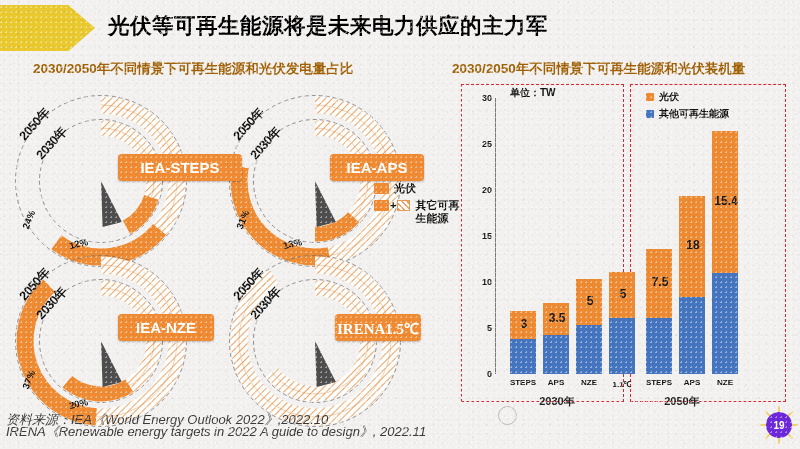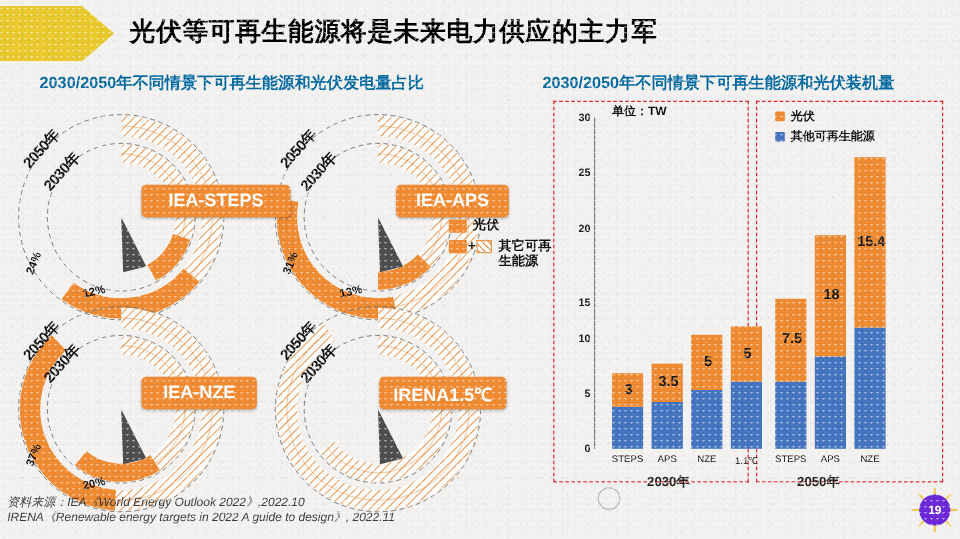--- a/index.html
+++ b/index.html
@@ -55,21 +55,21 @@
     position: absolute; left: 0; top: 35px; width: 88px; text-align: center;
     font-size: 6px; color: #8c1020; letter-spacing: .3px;
   }
   .cpia-sub2 {
     position: absolute; left: 0; top: 43px; width: 88px; text-align: center;
     font-size: 4px; color: #a04050; letter-spacing: .2px;
   }
 
   
   .sec-h {
-    position: absolute; font-size: 13.5px; font-weight: bold; color: #0369a1;
+    position: absolute; font-size: 13.5px; font-weight: bold; color: #a16207;
     white-space: nowrap;
   }
   #secL { left: 33px; top: 60px; }
   #secR { left: 452px; top: 60px; }
 
   
   .donut-area { position: absolute; left: 0; top: 82px; width: 448px; height: 320px; }
   .donut { position: absolute; width: 186px; height: 186px; }
   .donut svg { position: absolute; left: 0; top: 0; }
   .donut-label {
@@ -121,35 +121,35 @@
     font-weight: bold; color: #111; white-space: nowrap;
   }
   .bar { position: absolute; width: 26px; }
   .seg-b { position: absolute; width: 100%; background: #4675c0; }
   .seg-o { position: absolute; width: 100%; background: #ed8a32; }
   .bar-lab {
     position: absolute; font-size: 12px; font-weight: bold; color: #1a1a1a;
     white-space: nowrap; z-index: 6;
   }
   .xlab {
-    position: absolute; font-size: 8px; font-weight: normal; color: #111;
+    position: absolute; font-size: 8px; font-weight: bold; color: #111;
     text-align: center; white-space: nowrap;
   }
   .grp-lab {
     position: absolute; font-size: 11px; font-weight: bold; color: #222;
     text-align: center; white-space: nowrap;
   }
   .blegend { position: absolute; left: 194px; top: 6px; z-index: 9; }
   .bl-row { display: flex; align-items: center; margin-bottom: 3px; }
   .bl-sw { width: 8px; height: 8px; border-radius: 1px; flex: none; }
   .bl-t { font-size: 10px; font-weight: bold; color: #111; margin-left: 5px; }
 
   
   .source {
-    position: absolute; left: 6px; top: 414px; font-size: 10px; color: #3a3a3a;
+    position: absolute; left: 6px; top: 414px; font-size: 13px; color: #3a3a3a;
     font-style: italic; line-height: 12px; white-space: nowrap;
   }
   .watermark {
     position: absolute; left: 480px; top: 404px; font-size: 19px;
     color: rgba(110,110,110,.40); white-space: nowrap; z-index: 20;
     letter-spacing: 1px; pointer-events: none; margin-top: 44px;
   }
   .wm-circ {
     position: absolute; left: 498px; top: 406px; width: 19px; height: 19px;
     border-radius: 50%; border: 1.5px solid rgba(110,110,110,.40); z-index: 20;
@@ -259,21 +259,21 @@
           <circle cx="93" cy="93" r="85.5" fill="none" stroke="#777" stroke-width="0.8" stroke-dasharray="4 3"></circle>
           <path d="M 93 17 A 76 76 0 1 1 52.27716358159628 28.831077661846834" fill="none" stroke="#e0852f" stroke-width="0.7" opacity=".55"></path>
           <path d="M 93 40 A 53 53 0 1 1 50.12209929812779 124.15261837150108" fill="none" stroke="url(#hatch3)" stroke-width="15"></path>
           <circle cx="93" cy="93" r="61.5" fill="none" stroke="#777" stroke-width="0.8" stroke-dasharray="4 3"></circle>
           <path d="M 93 40 A 53 53 0 1 1 50.12209929812779 124.15261837150108" fill="none" stroke="#e0852f" stroke-width="0.7" opacity=".55"></path>
           <path d="M 93 93 L 113.88356298801915 133.98630011266494 L 94.60537684831505 138.9719780428784 Z" fill="#4e4e4e"></path>
         </svg>
         <div class="yr" style="left: 8px; top: 28px; transform: rotate(-48deg);">2050年</div>
         <div class="yr" style="left: 25px; top: 47px; transform: rotate(-48deg);">2030年</div>
       </div>
-      <div class="donut-label" style="left: 316px; top: 232px; width: 106px;">IRENA1.5℃</div>
+      <div class="donut-label" style="left: 335px; top: 232px; width: 86px; font-family: Liberation Serif, serif;">IRENA1.5℃</div>
     </div>
 
   <div class="dlegend">
     <div class="dl-row">
       <span class="dl-sw"></span>
       <span class="dl-t">光伏</span>
     </div>
     <div class="dl-row">
       <span class="dl-sw"></span>
       <span class="dl-plus">+</span>
@@ -286,21 +286,21 @@
 <div class="chart-wrap">
   <div class="panel" id="panelL"></div>
   <div class="panel" id="panelR"></div>
 
   <div class="plot">
     <div class="yaxis-line"></div>
     <div class="yticks" id="yticks">
         <div class="ytick" style="top: 290px;">0</div>
         <div class="ytick" style="top: 244px;">5</div>
         <div class="ytick" style="top: 198px;">10</div>
-        <div class="ytick" style="top: 168px;">15</div>
+        <div class="ytick" style="top: 152px;">15</div>
         <div class="ytick" style="top: 106px;">20</div>
         <div class="ytick" style="top: 60px;">25</div>
         <div class="ytick" style="top: 14px;">30</div>
       </div>
     <div class="unit">单位：TW</div>
     <div id="bars">
         <div class="bar" style="left: 58px; top: 0px; height: 290px;">
           <div class="seg-b" style="top: 255.04px; height: 34.96px;"></div>
           <div class="seg-o" style="top: 227.44px; height: 27.6px;"></div>
         </div>

